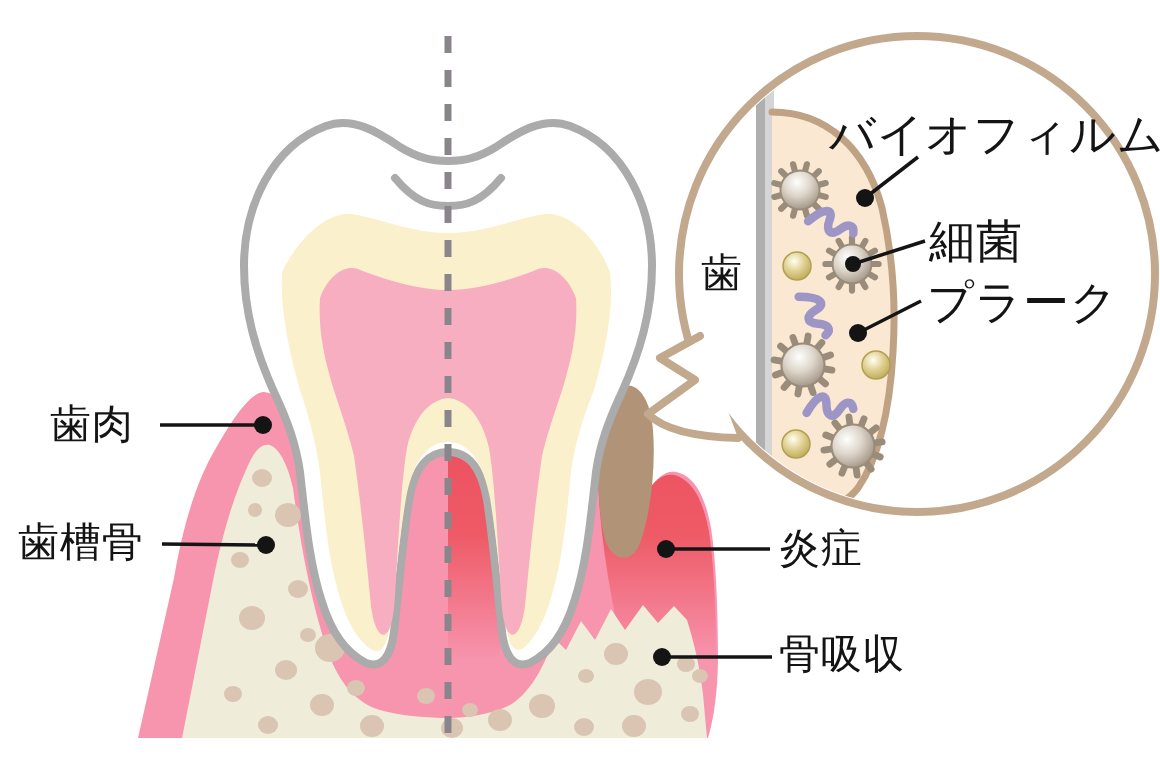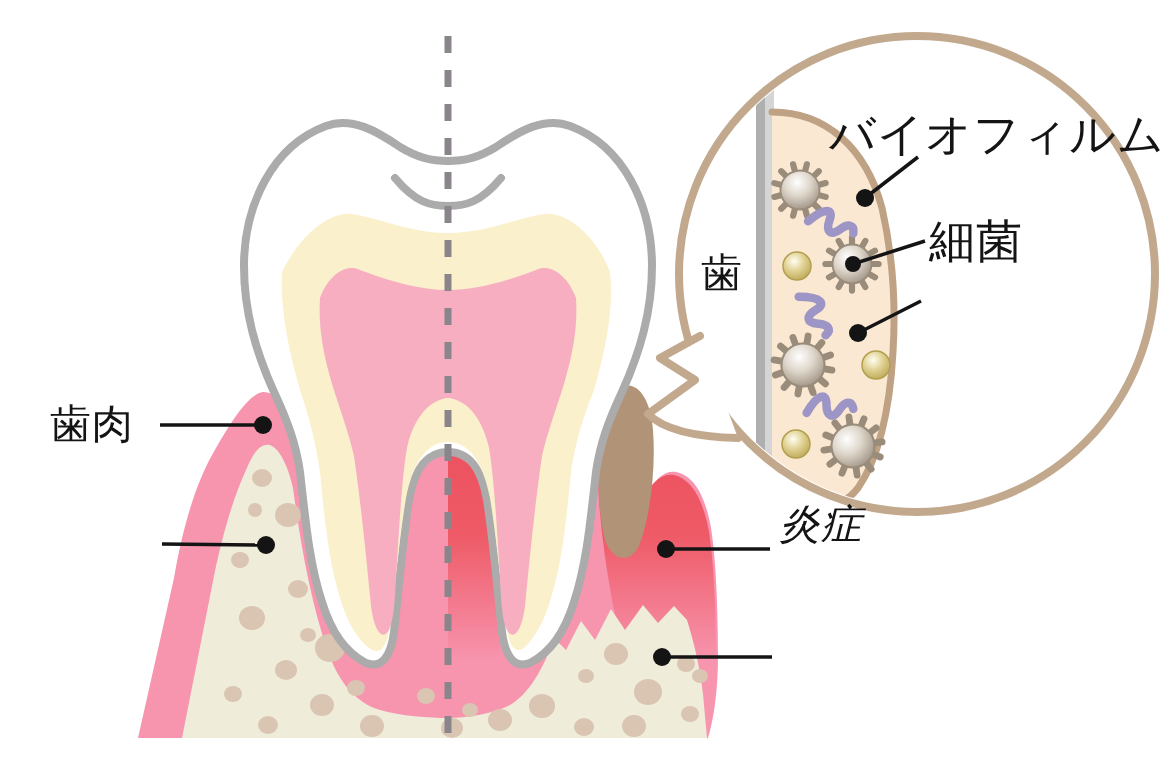--- a/index.html
+++ b/index.html
@@ -220,24 +220,27 @@
     </g>
     <g>
       <line x1="921" y1="301" x2="858" y2="333"></line>
           <circle cx="858" cy="333" r="9" stroke="none"></circle>
     </g>
   </g>
 </svg>
 
 <div class="label label-lg" style="left:50px;top:404px;">歯肉</div>
 
-
-<div class="label label-lg" style="left:779px;top:504px;font-style:italic;">炎症</div>
-
+<div class="label label-lg" style="left:18px;top:522px;">歯槽骨</div>
+
+<div class="label label-lg" style="left:779px;top:528px;">炎症</div>
+
+<div class="label label-lg" style="left:779px;top:634px;">骨吸収</div>
 
 <div class="label label-lg" style="left:701px;top:253px;">歯</div>
 
 <div class="label label-md" style="left:829px;top:111px;">バイオフィルム</div>
 
 <div class="label label-md" style="left:929px;top:218px;">細菌</div>
 
+<div class="label label-md" style="left:927px;top:279px;">プラーク</div>
 
 </div>
 
 </body></html>

